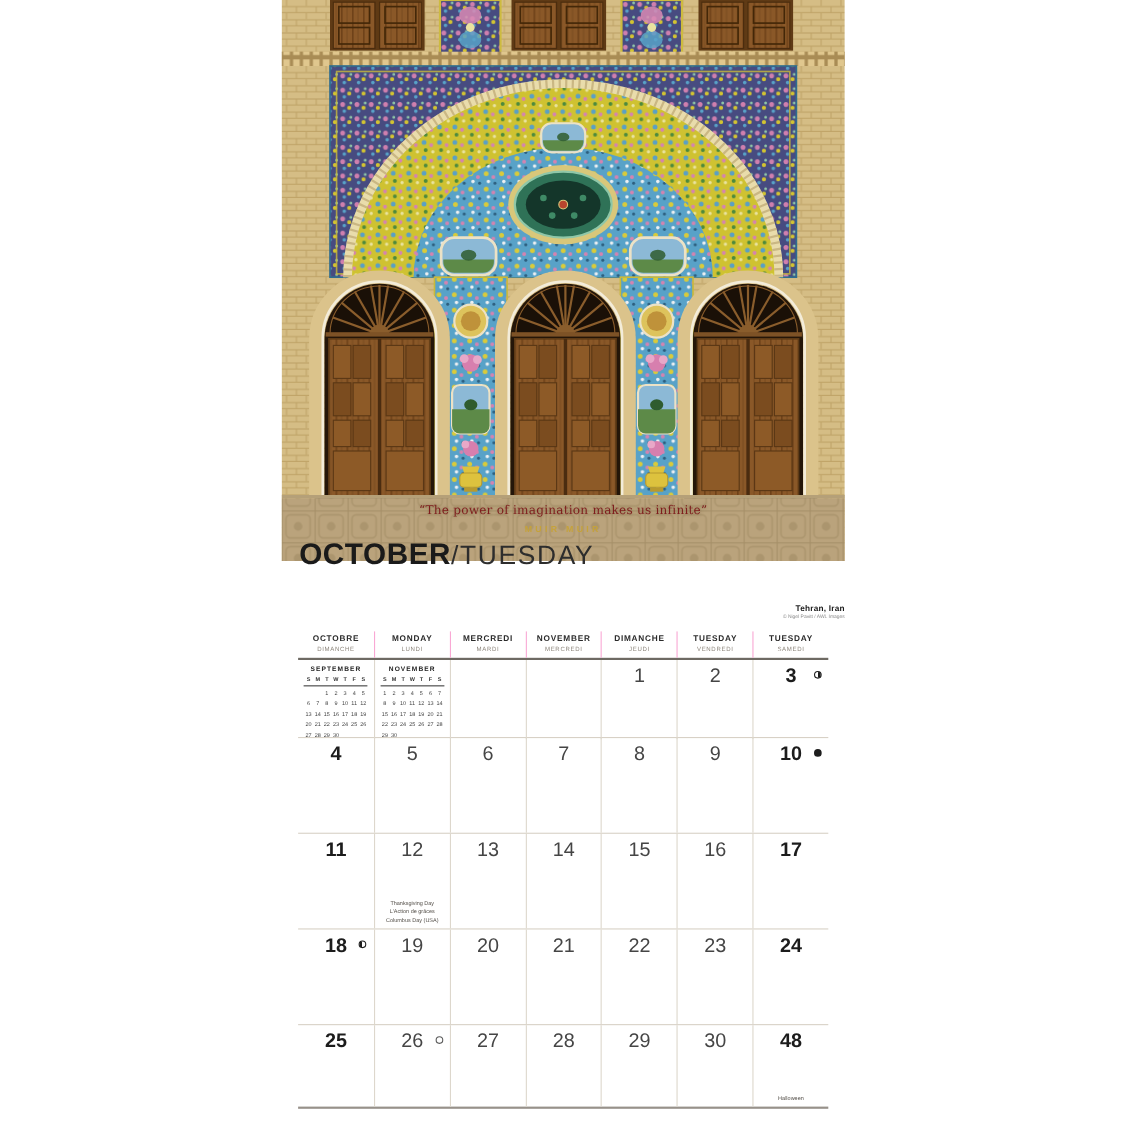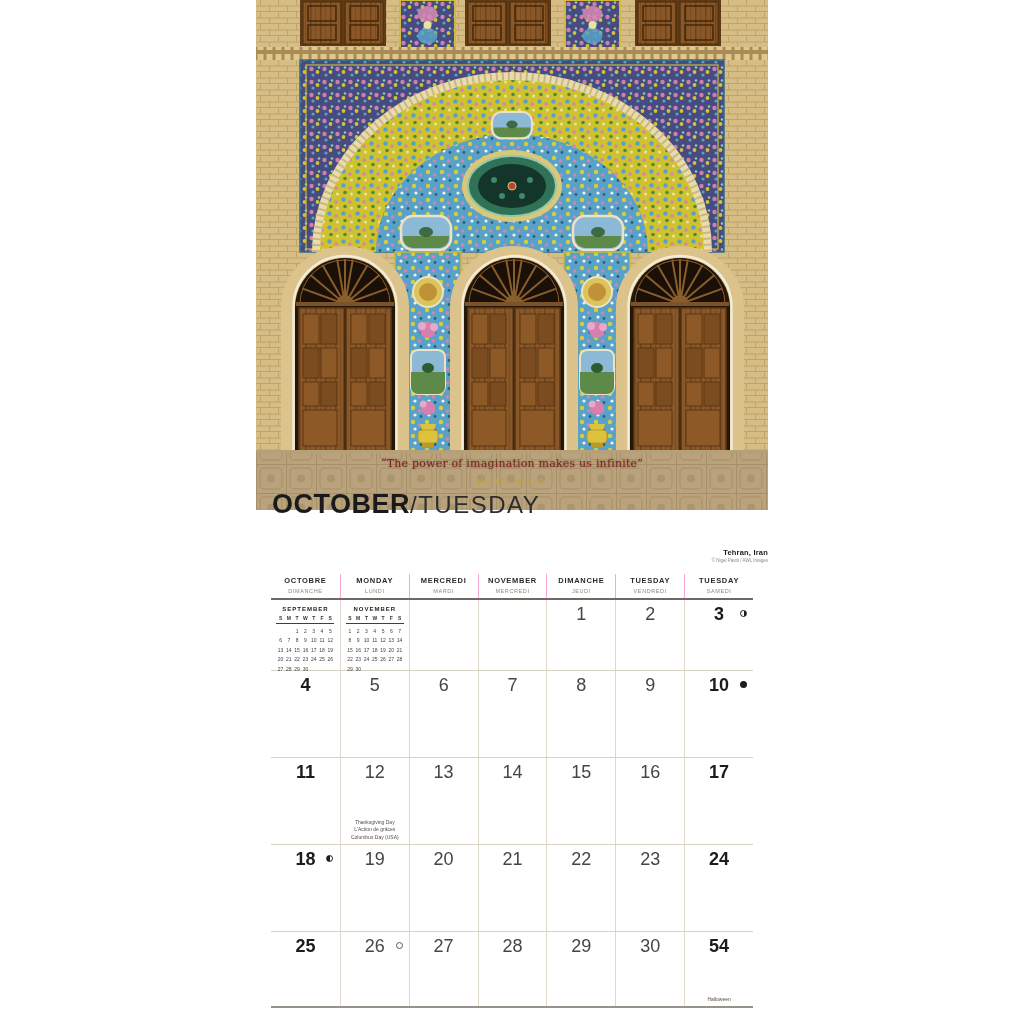--- a/index.html
+++ b/index.html
@@ -490,21 +490,21 @@
           <div class="cell">
             <span class="date">28</span>
           </div>
           <div class="cell">
             <span class="date">29</span>
           </div>
           <div class="cell">
             <span class="date">30</span>
           </div>
           <div class="cell">
-            <span class="date weekend">54</span>
+            <span class="date weekend">48</span>
             <div class="notes">
               <div class="note-line">Halloween</div>
             </div>
           </div>
         </div>
       </div>
   </div>
 
 </div>
 

